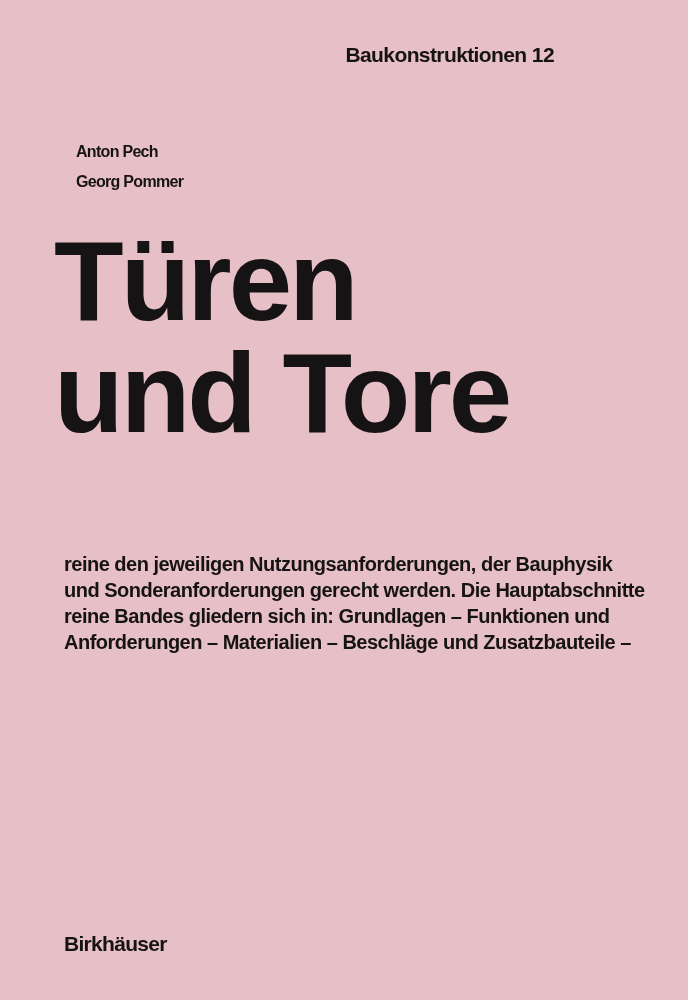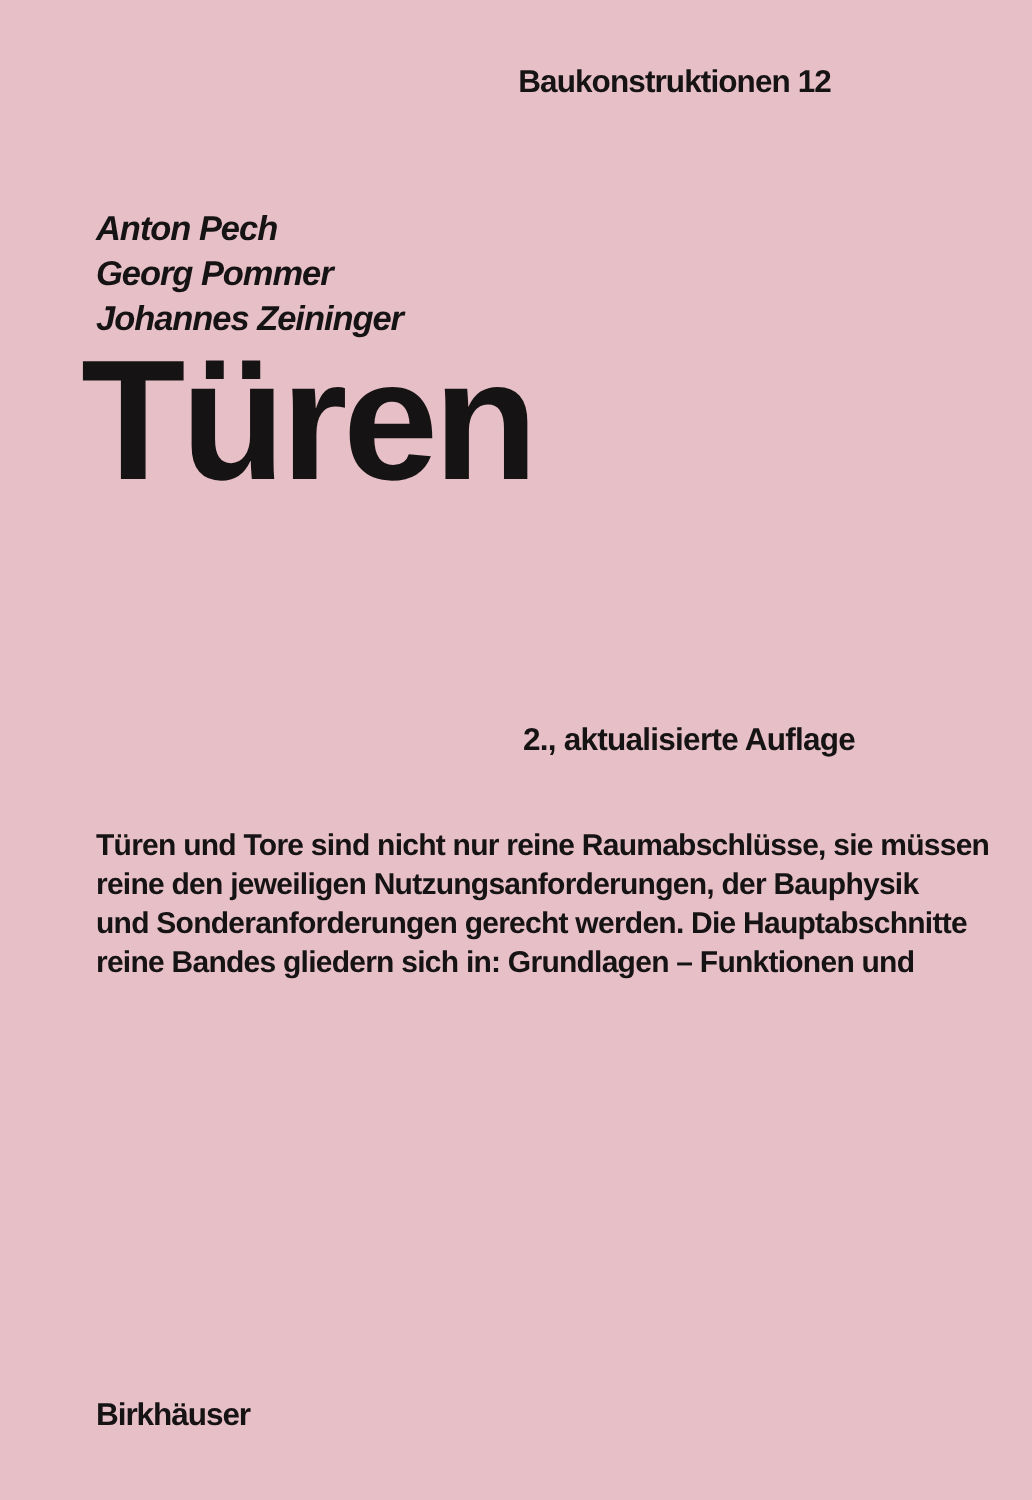--- a/index.html
+++ b/index.html
@@ -21,24 +21,23 @@
   .series{
     position:absolute;
     top:44px;right:134px;
     font-size:21px;line-height:1;
     letter-spacing:-0.6px;
     white-space:nowrap;
   }
 
   .authors{
     position:absolute;
-    top:137px;left:64px;
-    font-size:23px;line-height:30px;
+    top:137px;left:76px;
+    font-size:16px;line-height:30px;
     letter-spacing:-0.7px;
-    font-style:italic;
   }
   .authors div{white-space:nowrap;}
 
   .title{
     position:absolute;
     top:225px;left:54px;
     font-size:114px;line-height:112px;
     letter-spacing:-3px;
     white-space:nowrap;
   }
@@ -70,31 +69,30 @@
 </head>
 <body>
 
 <div class="cover">
 
   <div class="series">Baukonstruktionen 12</div>
 
   <div class="authors">
     <div>Anton Pech</div>
     <div>Georg Pommer</div>
-    <div>Johannes Zeininger</div>
   </div>
 
   <h1 class="title">
     <div>Türen</div>
+    <div>und Tore</div>
   </h1>
 
-  <div class="edition">2., aktualisierte Auflage</div>
 
   <div class="about">
-    <div>Türen und Tore sind nicht nur reine Raumabschlüsse, sie müssen</div>
     <div>reine den jeweiligen Nutzungsanforderungen, der Bauphysik</div>
     <div>und Sonderanforderungen gerecht werden. Die Hauptabschnitte</div>
     <div>reine Bandes gliedern sich in: Grundlagen – Funktionen und</div>
+    <div>Anforderungen – Materialien – Beschläge und Zusatzbauteile –</div>
   </div>
 
   <div class="publisher">Birkhäuser</div>
 
 </div>
 
 </body></html>

